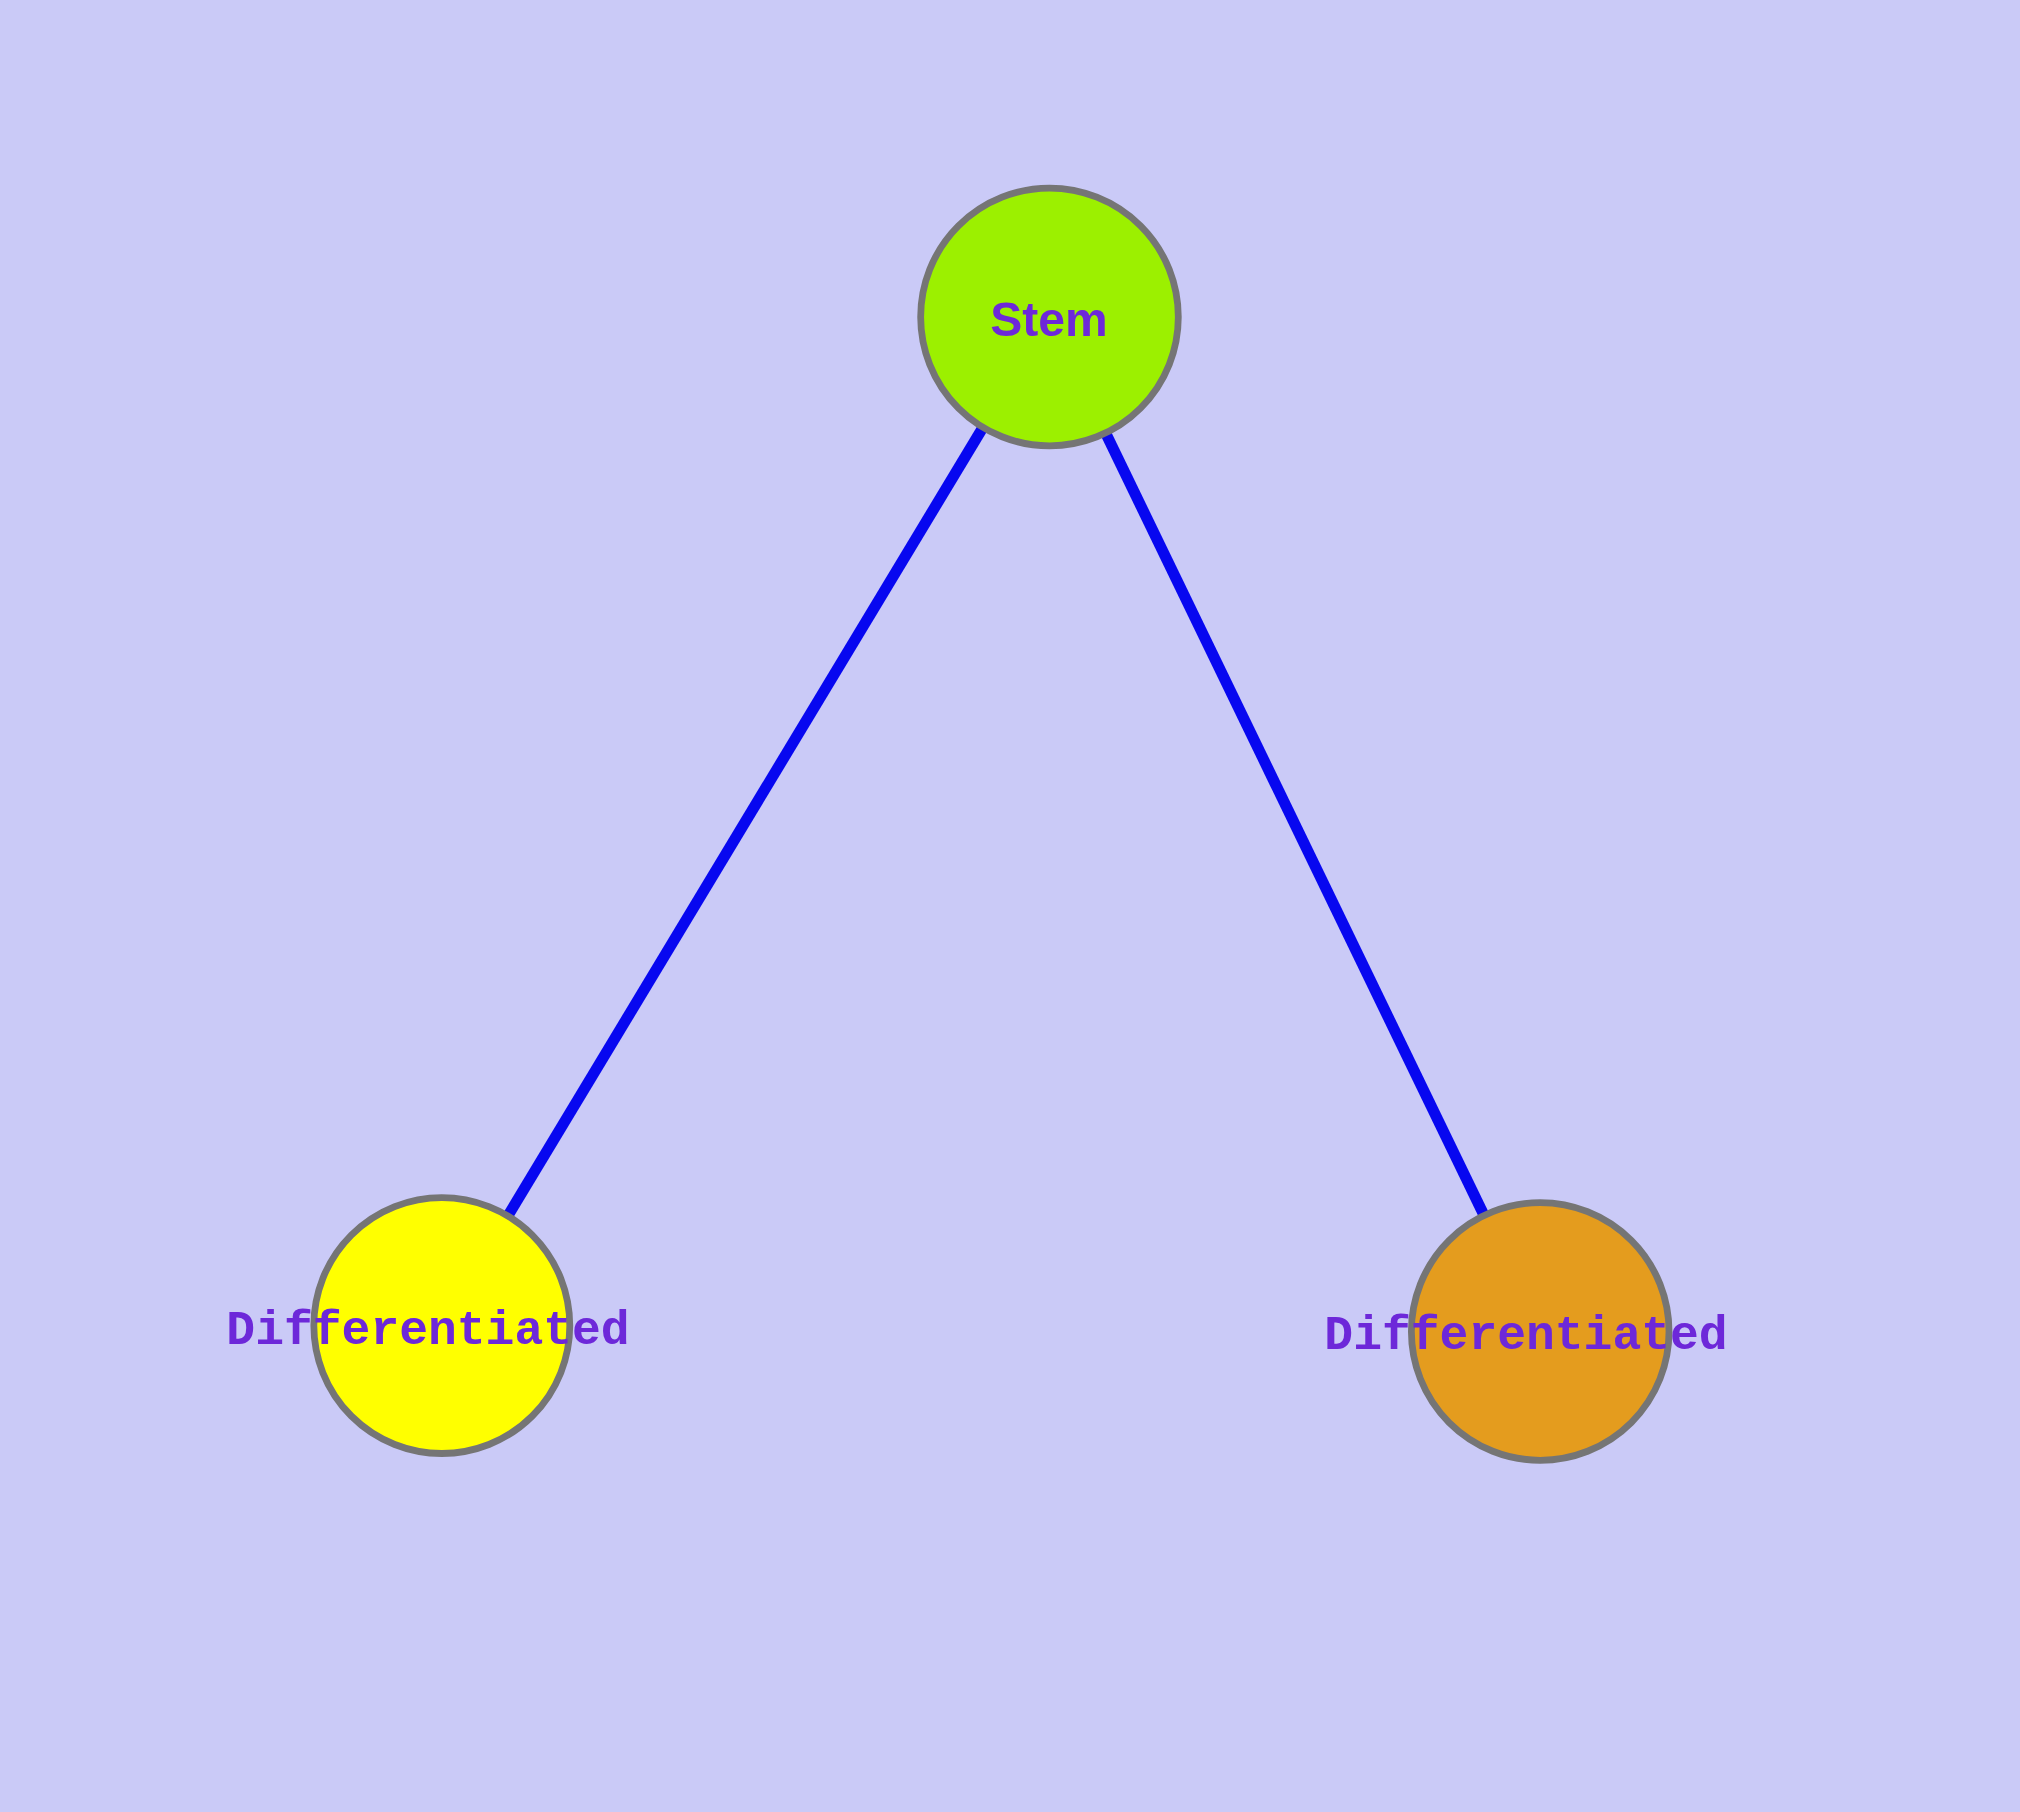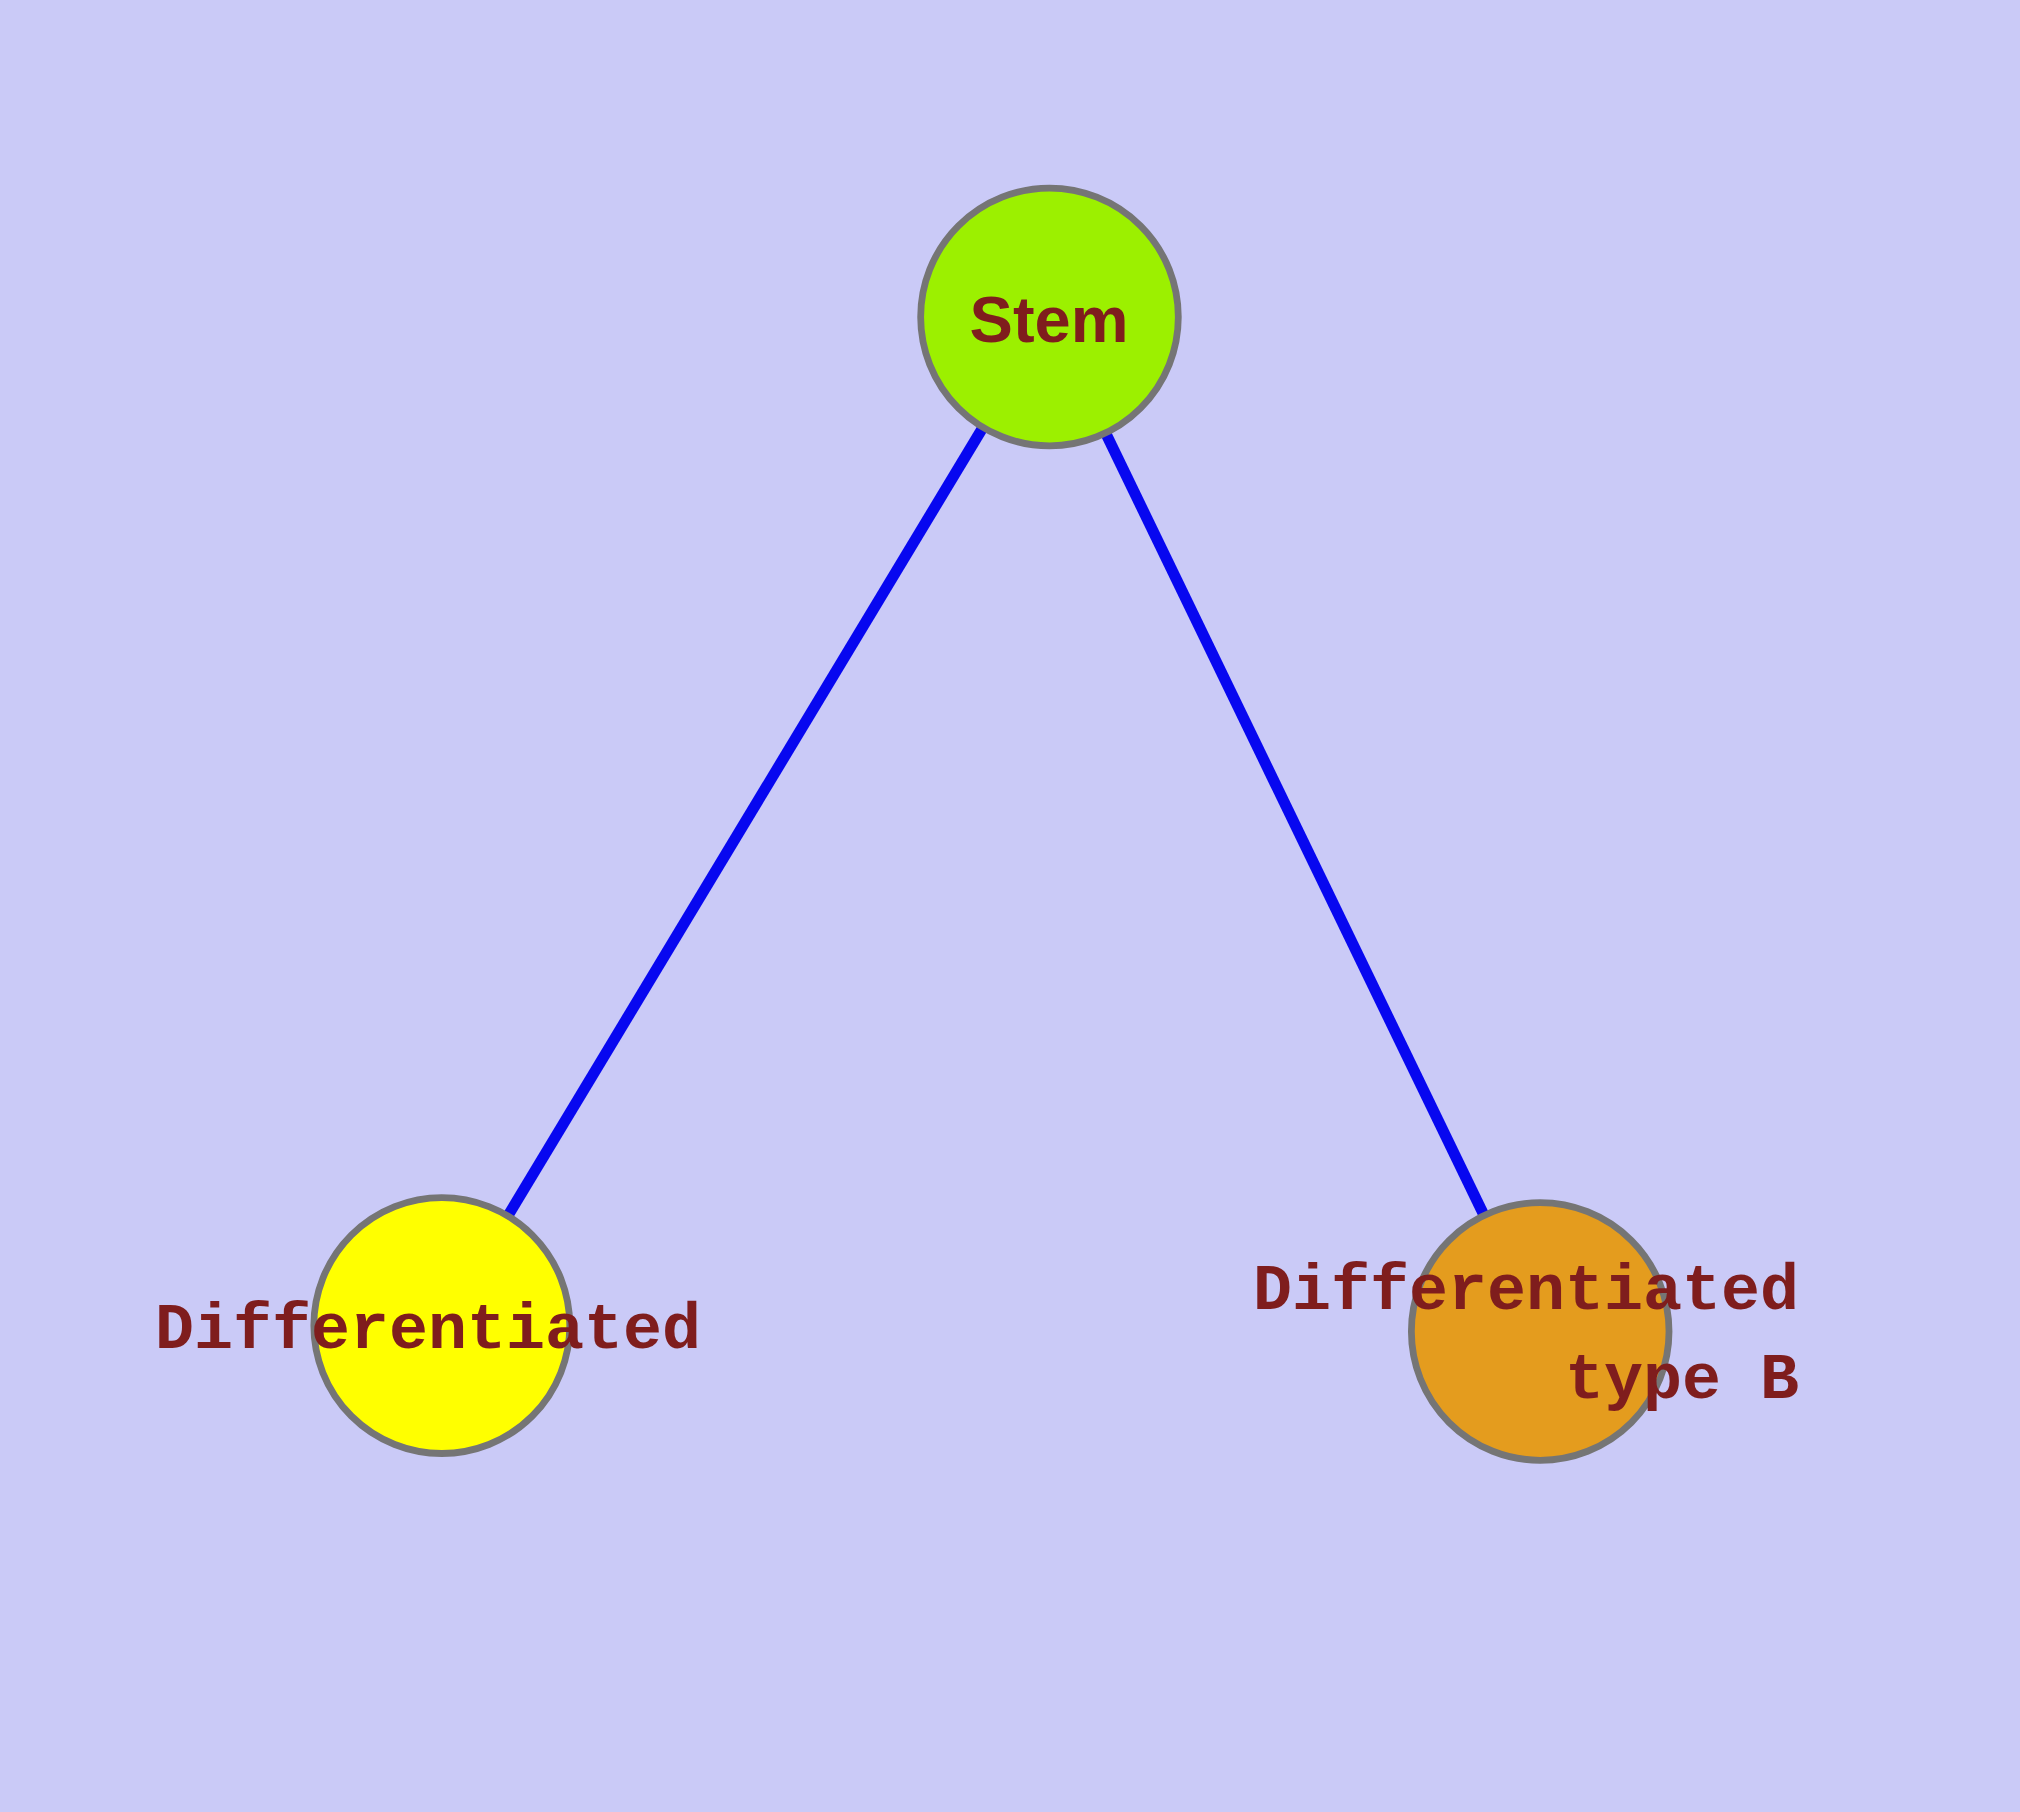--- a/index.html
+++ b/index.html
@@ -23,25 +23,25 @@
   .edge {
     stroke-width: 13px;
     stroke-linecap: butt;
   }
   .node {
     stroke-width: 8px;
   }
   .node-label {
     position: absolute;
     transform: translate(-50%, -50%);
-    color: #7f1d1d;
+    color: #6d28d9;
     font-weight: bold;
-    font-size: 65px;
+    font-size: 48px;
     line-height: 1.37;
-    text-align: right;
+    text-align: center;
     white-space: nowrap;
     pointer-events: none;
   }
   .label-line {
     display: block;
     font-family: Liberation Mono, monospace;
   }
 </style>
 </head>
 <body>
@@ -62,17 +62,16 @@
   </svg>
 
   <div class="node-label" style="left:1049px; top:320px;">Stem</div>
 
   <div class="node-label" style="left:428px; top:1332px;">
     <span class="label-line">Differentiated</span>
   </div>
 
   <div class="node-label" style="left:1526px; top:1337px;">
     <span class="label-line">Differentiated</span>
-    <span class="label-line">type B</span>
   </div>
 
 </div>
 
 
 </body></html>

